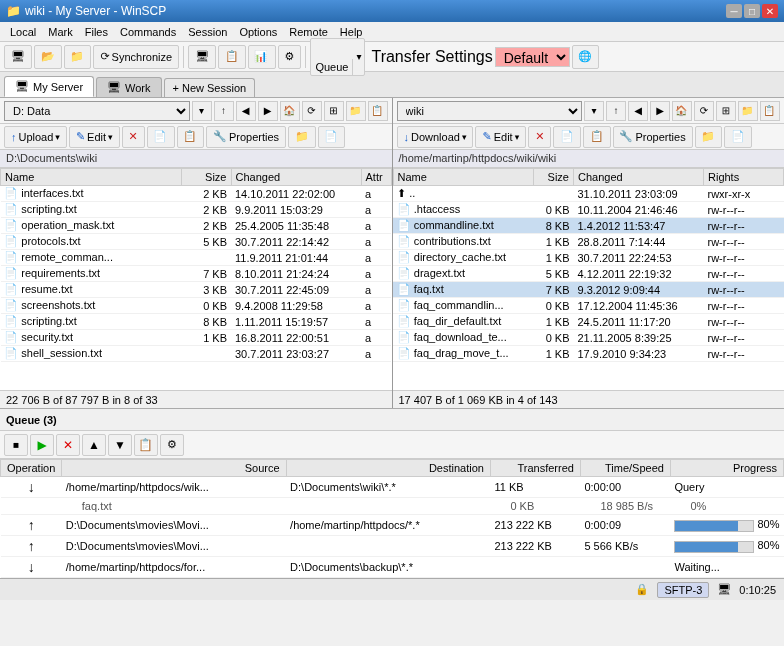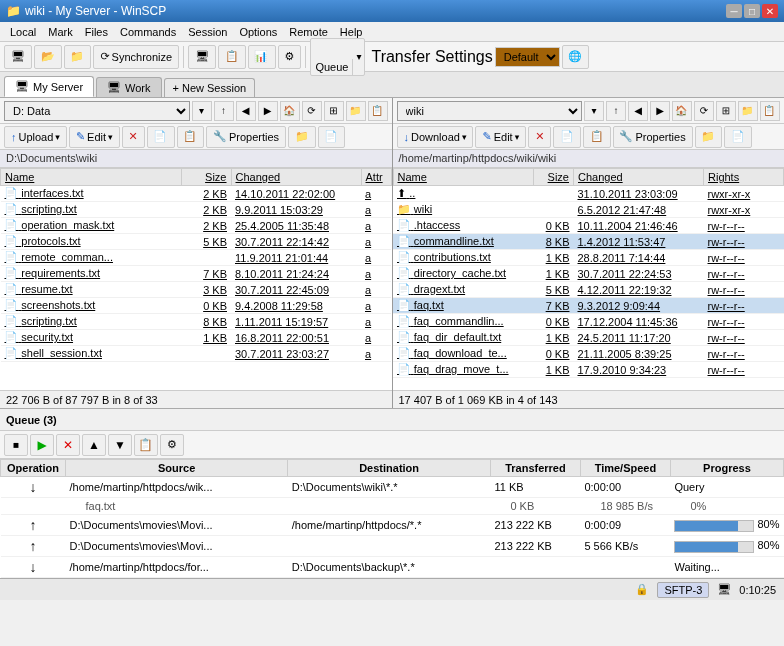--- a/index.html
+++ b/index.html
@@ -19,21 +19,21 @@
     .menu-item { padding: 2px 6px; cursor: pointer; font-size: 11px; }
 
     
     #toolbar { background: #f5f5f5; height: 30px; display: flex; align-items: center; padding: 2px 4px; gap: 2px; border-bottom: 1px solid #ccc; }
     .tb-btn { height: 24px; padding: 2px 6px; background: #f0f0f0; border: 1px solid #ccc; cursor: pointer; display: flex; align-items: center; gap: 2px; font-size: 11px; border-radius: 2px; }
     .tb-separator { width: 1px; height: 22px; background: #ccc; margin: 0 2px; }
     .queue-btn { display: flex; align-items: center; background: #f0f0f0; border: 1px solid #ccc; border-radius: 2px; }
     .queue-label { padding: 2px 4px; font-size: 11px; border-right: 1px solid #ccc; margin-top: 20px; }
     .queue-arrow { padding: 2px 3px; font-size: 10px; cursor: pointer; }
     .transfer-label { font-size: 16px; margin-left: 4px; }
-    .transfer-select { font-size: 11px; border: 1px solid #ccc; background: #a16207; padding: 1px 4px; height: 20px; }
+    .transfer-select { font-size: 14px; border: 1px solid #ccc; background: #fca5a5; padding: 1px 4px; height: 20px; }
 
     
     #tabbar { background: #e8e8e8; height: 26px; display: flex; align-items: flex-end; padding: 0 4px; border-bottom: 1px solid #aaa; gap: 2px; }
     .tab { padding: 3px 10px; background: #d0d0d0; border: 1px solid #aaa; border-bottom: none; cursor: pointer; border-radius: 3px 3px 0 0; font-size: 11px; display: flex; align-items: center; gap: 4px; }
     .tab.active { background: white; border-bottom: 1px solid white; }
     .new-session-btn { padding: 3px 8px; background: #e8e8e8; border: 1px solid #aaa; border-bottom: none; cursor: pointer; border-radius: 3px 3px 0 0; font-size: 11px; display: flex; align-items: center; gap: 3px; }
     
     
     #left-panel { flex: 1; display: flex; flex-direction: column; border-right: 1px solid #aaa; }
     #right-panel { flex: 1; display: flex; flex-direction: column; }
@@ -45,21 +45,21 @@
     
     
     .action-bar { height: 26px; display: flex; align-items: center; padding: 2px 4px; background: #f5f5f5; border-bottom: 1px solid #ccc; gap: 2px; }
     .action-btn { height: 22px; padding: 1px 6px; background: #f0f0f0; border: 1px solid #ccc; cursor: pointer; display: flex; align-items: center; gap: 2px; font-size: 11px; border-radius: 2px; }
     .btn-dropdown { font-size: 9px; }
 
     
     .path-label { height: 18px; background: #e8e8f0; padding: 2px 6px; font-size: 11px; border-bottom: 1px solid #ccc; color: #333; }
 
     
-    .file-table { flex: 1; overflow-y: auto; overflow-x: hidden; background: white; text-decoration: underline; }
+    .file-table { flex: 1; overflow-y: auto; overflow-x: hidden; background: white; }
     table { width: 100%; border-collapse: collapse; }
     thead tr { background: #e8e8e8; }
     th { border: 1px solid #ccc; padding: 2px 4px; text-align: left; font-size: 11px; font-weight: normal; cursor: pointer; white-space: nowrap; }
     td { border-bottom: 1px solid #f0f0f0; padding: 1px 4px; font-size: 11px; white-space: nowrap; }
     tr.selected td { background: #c8dcf0; }
 
     
     .status-bar { height: 18px; background: #f0f0f0; border-top: 1px solid #ccc; padding: 2px 6px; font-size: 11px; display: flex; align-items: center; }
 
     
@@ -67,21 +67,21 @@
     #queue-header { background: #f0f0f0; height: 22px; display: flex; align-items: center; padding: 2px 6px; border-bottom: 1px solid #ccc; font-size: 11px; font-weight: bold; }
     #queue-toolbar { background: #f5f5f5; height: 28px; display: flex; align-items: center; padding: 2px 4px; border-bottom: 1px solid #ccc; gap: 2px; }
     .q-btn { width: 24px; height: 22px; background: #f0f0f0; border: 1px solid #ccc; cursor: pointer; display: flex; align-items: center; justify-content: center; font-size: 12px; border-radius: 2px; }
     .q-btn-play { color: #00aa00; }
     .q-btn-stop { color: #dd0000; }
     .q-btn-settings { font-size: 11px; }
 
     
     #queue-table-container { flex: 1; overflow-y: auto; background: white; }
     .q-table { width: 100%; border-collapse: collapse; }
-    .q-table th { background: #e8e8e8; border: 1px solid #ccc; padding: 2px 6px; text-align: center; font-size: 11px; font-weight: bold; }
+    .q-table th { background: #e8e8e8; border: 1px solid #ccc; padding: 2px 6px; text-align: right; font-size: 11px; font-weight: normal; }
     .q-table td { border-bottom: 1px solid #f0f0f0; padding: 2px 4px; font-size: 11px; }
     .q-row-main td { font-weight: normal; }
     .q-row-sub td { color: #555; padding-left: 20px; }
     .progress-bar-container { width: 80px; height: 12px; background: #e0e0e0; border: 1px solid #bbb; display: inline-block; vertical-align: middle; }
     .progress-bar { height: 100%; background: #5090d0; }
 
     
     #bottom-status { height: 22px; background: #e8e8e8; border-top: 1px solid #aaa; display: flex; align-items: center; justify-content: flex-end; padding: 0 8px; gap: 8px; font-size: 11px; }
     .lock-icon { color: #888; }
     .sftp-badge { background: #d0d8f0; border: 1px solid #aaa; padding: 1px 6px; border-radius: 2px; font-size: 11px; }
@@ -367,26 +367,20 @@
             <th style="width:40px; text-align:right;">Size</th>
             <th style="width:130px;">Changed</th>
             <th style="width:80px;margin-top:7px;">Rights</th>
           </tr>
         </thead>
         <tbody id="right-tbody">
         <tr>
       <td><span>⬆</span> <span>..</span></td>
       <td style="text-align:right;"></td>
       <td>31.10.2011 23:03:09</td>
-      <td>rwxr-xr-x</td>
-    </tr>
-            <tr>
-      <td><span>📁</span> <span>wiki</span></td>
-      <td style="text-align:right;"></td>
-      <td>6.5.2012 21:47:48</td>
       <td>rwxr-xr-x</td>
     </tr>
             <tr>
       <td><span>📄</span> <span>.htaccess</span></td>
       <td style="text-align:right;">0 KB</td>
       <td>10.11.2004 21:46:46</td>
       <td>rw-r--r--</td>
     </tr>
             <tr class="selected">
       <td><span>📄</span> <span>commandline.txt</span></td>

